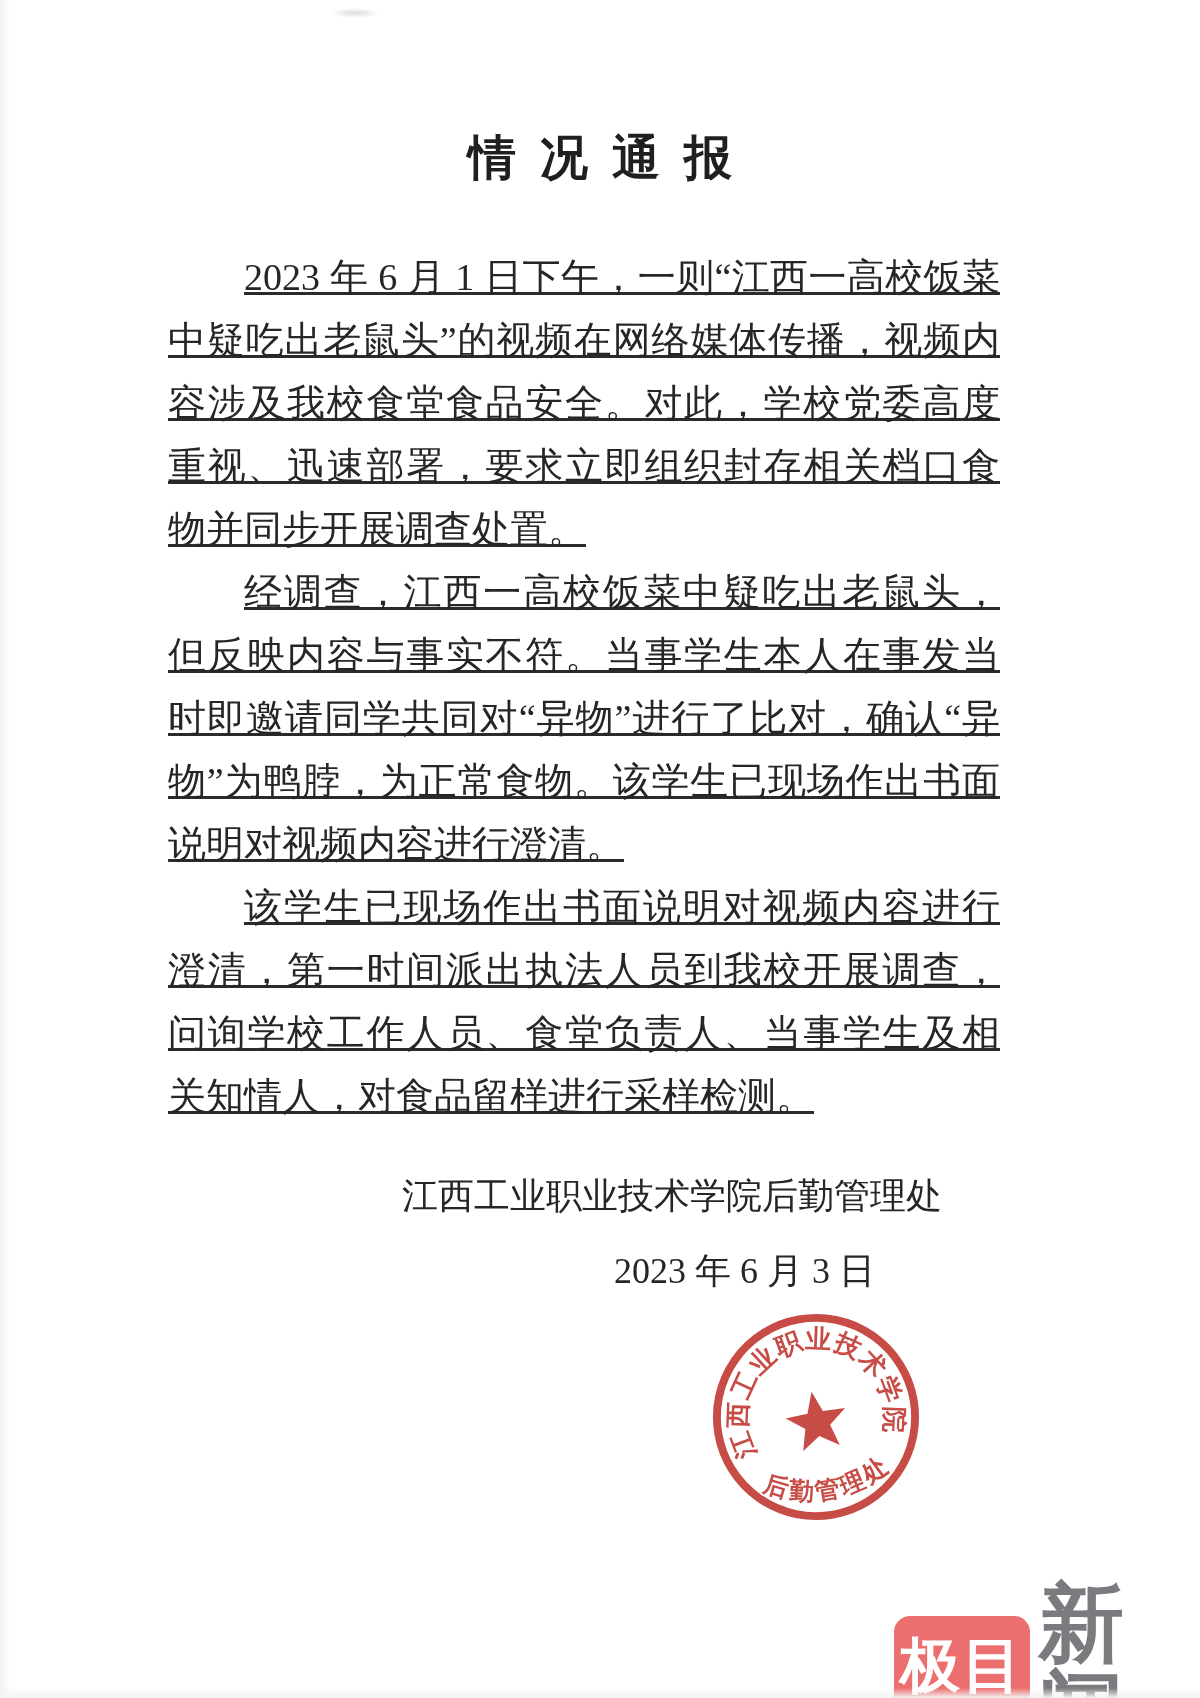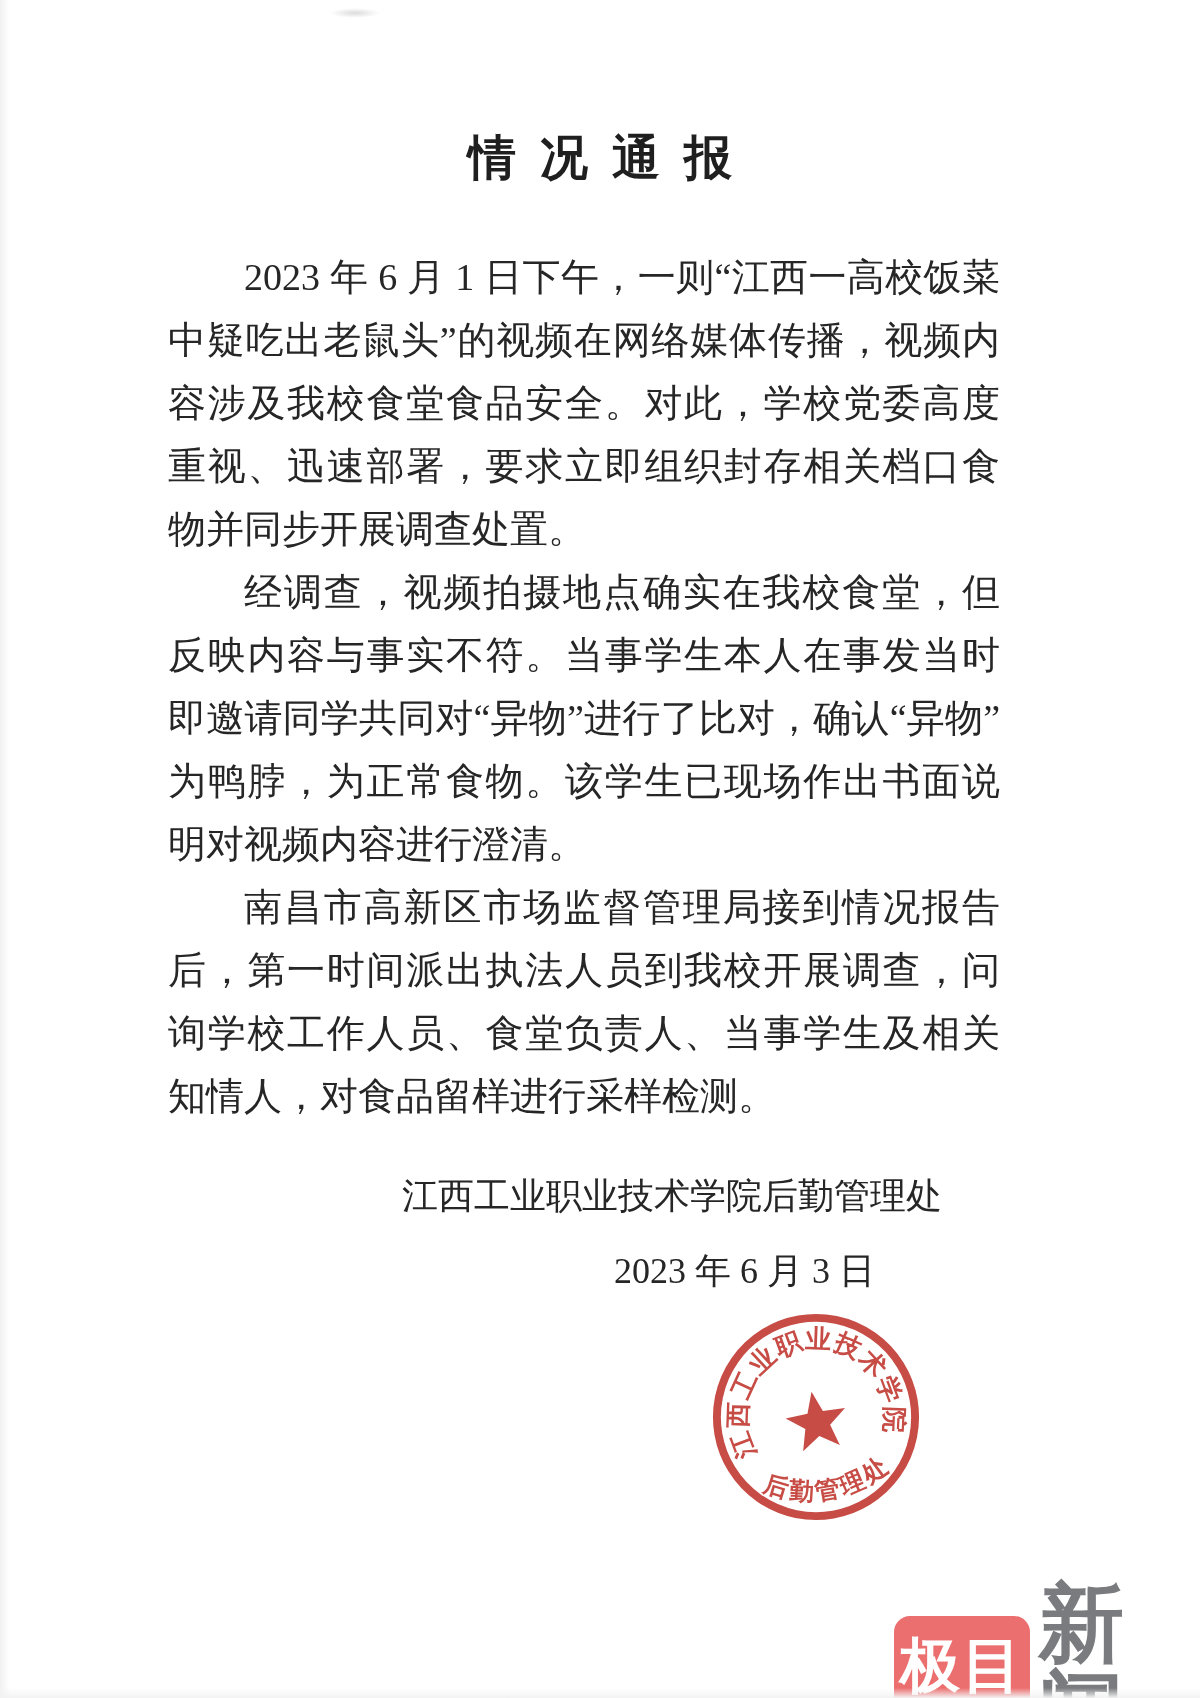--- a/index.html
+++ b/index.html
@@ -33,20 +33,21 @@
     text-align:center;
     font-size:48px;
     font-weight:600;
     letter-spacing:.5em;
     text-indent:.5em;
     color:#1f1f1f;
   }
   .doc-body{
     margin-top:56px;
     padding:0 200px 0 168px;
+    text-decoration:underline;
   }
   .doc-body p{
     margin:0;
     font-size:38px;
     line-height:63px;
     text-align:justify;
     text-indent:2em;
     color:#262626;
   }
   .signature{
@@ -97,22 +98,22 @@
 <body>
 
 <div class="page">
 
   <div class="scan-artifact"></div>
 
   <div class="doc-title">情况通报</div>
 
   <div class="doc-body">
     <p>2023 年 6 月 1 日下午，一则“江西一高校饭菜中疑吃出老鼠头”的视频在网络媒体传播，视频内容涉及我校食堂食品安全。对此，学校党委高度重视、迅速部署，要求立即组织封存相关档口食物并同步开展调查处置。</p>
-    <p>经调查，视频拍摄地点确实在我校食堂，但反映内容与事实不符。当事学生本人在事发当时即邀请同学共同对“异物”进行了比对，确认“异物”为鸭脖，为正常食物。该学生已现场作出书面说明对视频内容进行澄清。</p>
-    <p>南昌市高新区市场监督管理局接到情况报告后，第一时间派出执法人员到我校开展调查，问询学校工作人员、食堂负责人、当事学生及相关知情人，对食品留样进行采样检测。</p>
+    <p>经调查，江西一高校饭菜中疑吃出老鼠头，但反映内容与事实不符。当事学生本人在事发当时即邀请同学共同对“异物”进行了比对，确认“异物”为鸭脖，为正常食物。该学生已现场作出书面说明对视频内容进行澄清。</p>
+    <p>该学生已现场作出书面说明对视频内容进行澄清，第一时间派出执法人员到我校开展调查，问询学校工作人员、食堂负责人、当事学生及相关知情人，对食品留样进行采样检测。</p>
   </div>
 
   <div class="signature">江西工业职业技术学院后勤管理处</div>
   <div class="date">2023 年 6 月 3 日</div>
 
   <div class="seal" style="color: rgb(192, 52, 44);">
     <svg viewBox="0 0 220 220" xmlns="http://www.w3.org/2000/svg">
       <circle cx="110" cy="110" r="100" fill="none" stroke="currentColor" stroke-width="8"></circle>
       <defs>
         <path id="sealArc" d="M 45,136 A 70,70 0 1 1 175,136" fill="none"></path>

